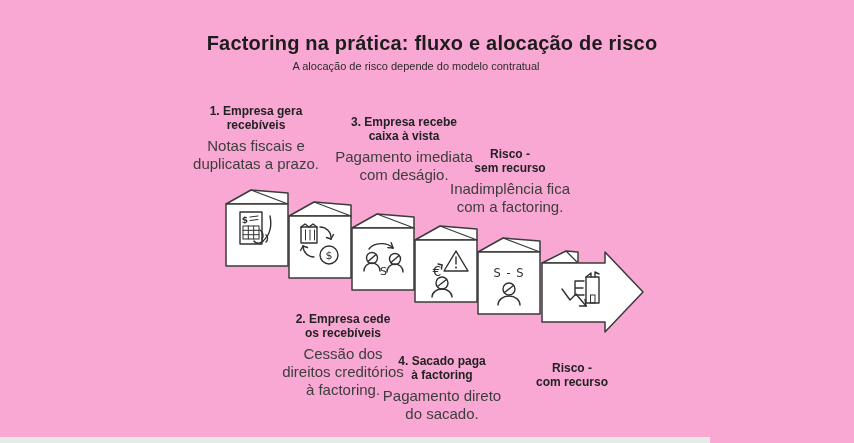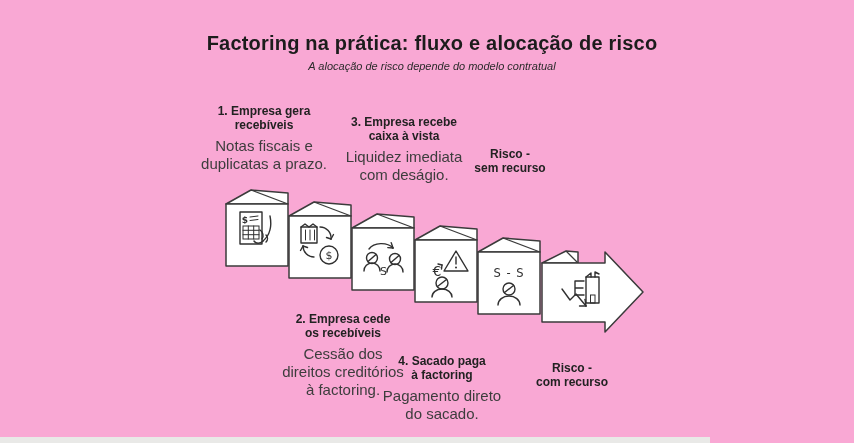--- a/index.html
+++ b/index.html
@@ -5,57 +5,59 @@
   html,body{margin:0;padding:0;background:#ffffff;}
   #stage{
     position:relative;width:854px;height:443px;background:#f9a8d4;overflow:hidden;
     font-family:"Liberation Sans","DejaVu Sans",sans-serif;color:#222;
   }
   .title{
     position:absolute;left:432px;top:32px;transform:translateX(-50%);
     font-size:20px;font-weight:bold;color:#1c1c1c;white-space:nowrap;letter-spacing:.2px;
   }
   .subtitle{
-    position:absolute;left:432px;top:60px;transform:translateX(-50%);
-    font-size:11px;font-style:italic;color:#2b2b2b;white-space:nowrap;
+    position:absolute;left:416px;top:60px;transform:translateX(-50%);
+    font-size:11px;color:#2b2b2b;white-space:nowrap;
   }
   .tb{position:absolute;transform:translateX(-50%);text-align:center;}
   .tb .h{font-size:12px;font-weight:bold;line-height:1.18;color:#222;white-space:pre-line;}
   .tb .d{margin-top:5px;font-size:15px;line-height:1.18;color:#3d3d3d;white-space:pre-line;}
   svg#flow{position:absolute;left:0;top:0;}
   .card-face{fill:#ffffff;stroke:#3b3b3b;stroke-width:1.5;stroke-linejoin:round;}
   .crease{stroke:#3b3b3b;stroke-width:1.3;}
   .ink{fill:none;stroke:#303030;stroke-width:1.4;stroke-linecap:round;stroke-linejoin:round;}
   .ink-thin{fill:none;stroke:#303030;stroke-width:1;stroke-linecap:round;}
   .glyph{fill:#303030;font-family:"DejaVu Sans",sans-serif;}
   .footer-bar{position:absolute;left:0;top:437px;width:710px;height:6px;background:#e9e9e7;}
 </style>
 </head>
 <body>
 
 <div id="stage">
 
   <div class="title">Factoring na prática: fluxo e alocação de risco</div>
   <div class="subtitle">A alocação de risco depende do modelo contratual</div>
 
-  <div class="tb" style="left:256px;top:104px;margin-left:8px;">
+  <div class="tb" style="left:256px;top:104px;">
     <div class="h">1. Empresa gera
 recebíveis</div>
     <div class="d">Notas fiscais e
 duplicatas a prazo.</div>
   </div>
   <div class="tb" style="left:376px;top:115px;margin-left:28px;">
     <div class="h">3. Empresa recebe
 caixa à vista</div>
-    <div class="d">Liquidez imediata
+    <div class="d">Pagamento imediata
 com deságio.</div>
   </div>
   <div class="tb" style="left:510px;top:147px;">
     <div class="h">Risco -
 sem recurso</div>
+    <div class="d">Inadimplência fica
+com a factoring.</div>
   </div>
 
   <div class="tb" style="left:320px;top:312px;margin-left:23px;">
     <div class="h">2. Empresa cede
 os recebíveis</div>
     <div class="d">Cessão dos
 direitos creditórios
 à factoring.</div>
   </div>
   <div class="tb" style="left:442px;top:354px;">

